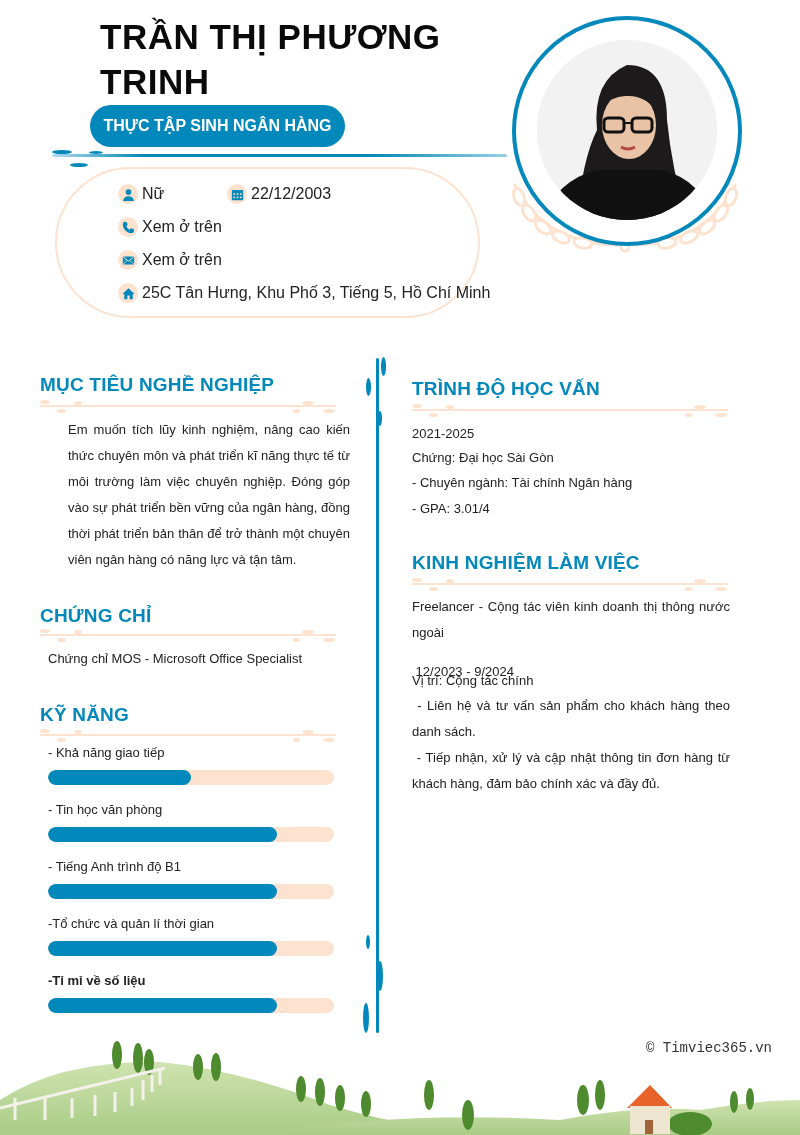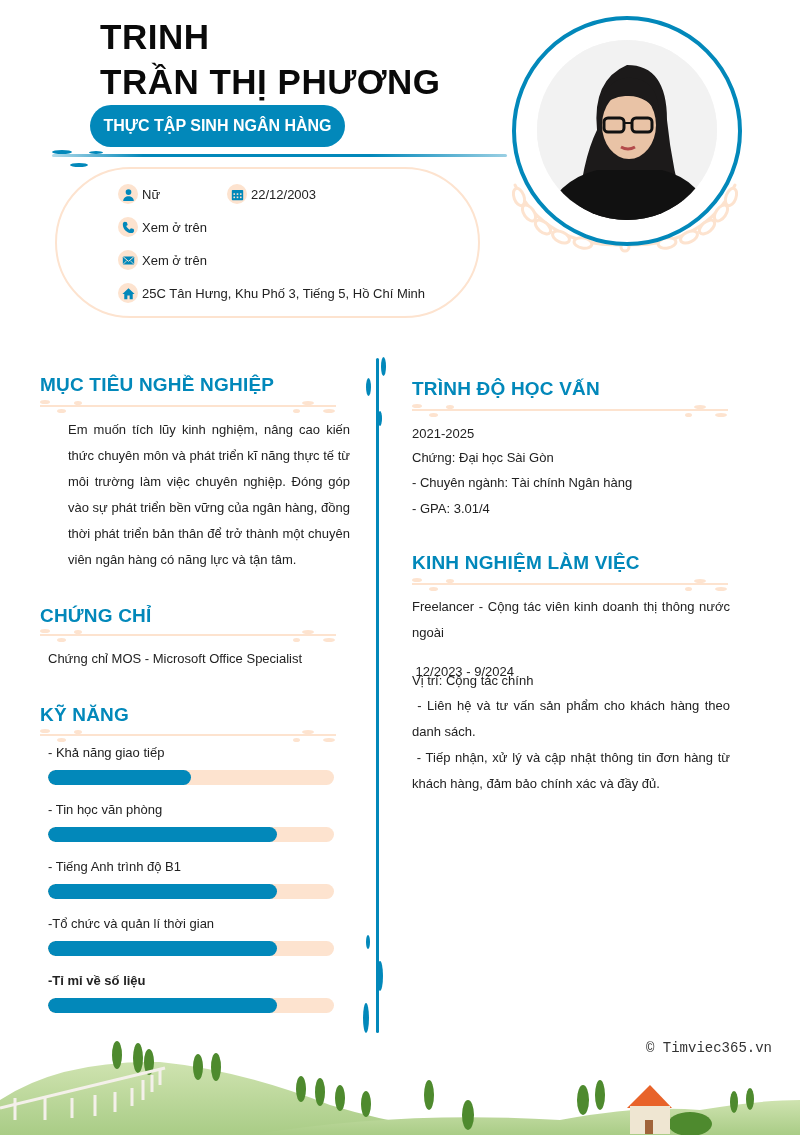--- a/index.html
+++ b/index.html
@@ -6,21 +6,21 @@
   html, body { width: 800px; height: 1135px; background: #ffffff; overflow: hidden; }
   body { position: relative; font-family: "Liberation Sans", "DejaVu Sans", sans-serif; color: #222; }
 
   .name { position: absolute; left: 100px; top: 14px; width: 400px; font-size: 35px; font-weight: bold; line-height: 45px; color: #0a0a0a; letter-spacing: 0.5px; }
   .role-pill { position: absolute; left: 90px; top: 105px; width: 255px; height: 42px; border-radius: 21px; background: #0288ba; color: #fff; font-weight: bold; font-size: 16px; display: flex; align-items: center; justify-content: center; }
 
   .top-line { position: absolute; left: 52px; top: 154px; width: 455px; height: 3px; background: linear-gradient(90deg, rgba(2,136,186,0.3), #0288ba 20%, #0288ba 70%, rgba(2,136,186,0.4)); border-radius: 2px; }
   .dot { position: absolute; background: #0288ba; border-radius: 50%; }
 
   .contact-box { position: absolute; left: 55px; top: 167px; width: 425px; height: 151px; border: 2px solid #fde3cf; border-radius: 76px; }
-  .crow { position: absolute; display: flex; align-items: center; font-size: 13px; color: #222; justify-content: flex-end; }
+  .crow { position: absolute; display: flex; align-items: center; font-size: 16px; color: #222; justify-content: flex-end; }
   .cicon { width: 20px; height: 20px; border-radius: 50%; background: #fde3cf; display: flex; align-items: center; justify-content: center; margin-right: 4px; }
   .cicon svg { width: 13px; height: 13px; fill: #0288ba; }
 
   .photo-ring { position: absolute; left: 512px; top: 16px; width: 230px; height: 230px; border: 4px solid #0288ba; border-radius: 50%; background: #fff; }
   .photo { position: absolute; left: 537px; top: 40px; width: 180px; height: 180px; border-radius: 50%; overflow: hidden; background: #f4f4f4; }
   .laurel { position: absolute; left: 505px; top: 175px; width: 240px; height: 85px; }
 
   .section-title { position: absolute; font-size: 19px; font-weight: bold; color: #0288ba; letter-spacing: 0.2px; }
   .sep { position: absolute; height: 14px; }
   .sep .ln { position: absolute; left: 0; right: 0; top: 5px; height: 2px; background: #fde3cf; }
@@ -37,22 +37,22 @@
   .r-line { position: absolute; left: 412px; font-size: 13px; color: #222; }
   .r-just { position: absolute; left: 412px; width: 318px; font-size: 13px; color: #222; line-height: 26px; text-align: justify; }
 
   .watermark { position: absolute; right: 28px; top: 1040px; font-family: "Liberation Mono", "DejaVu Sans Mono", monospace; font-size: 14px; color: #333; }
   .landscape { position: absolute; left: 0; top: 1030px; width: 800px; height: 105px; }
 </style>
 </head>
 <body>
 
 <div class="name">
+  <div>TRẦN THỊ PHƯƠNG</div>
   <div>TRINH</div>
-  <div>TRẦN THỊ PHƯƠNG</div>
 </div>
 <div class="role-pill">
   <span>THỰC TẬP SINH NGÂN HÀNG</span>
 </div>
 
 <div class="top-line"></div>
 <div class="dot" style="left:52px;top:150px;width:20px;height:4px;"></div>
 <div class="dot" style="left:89px;top:151px;width:14px;height:3px;"></div>
 <div class="dot" style="left:70px;top:163px;width:18px;height:4px;"></div>
 

